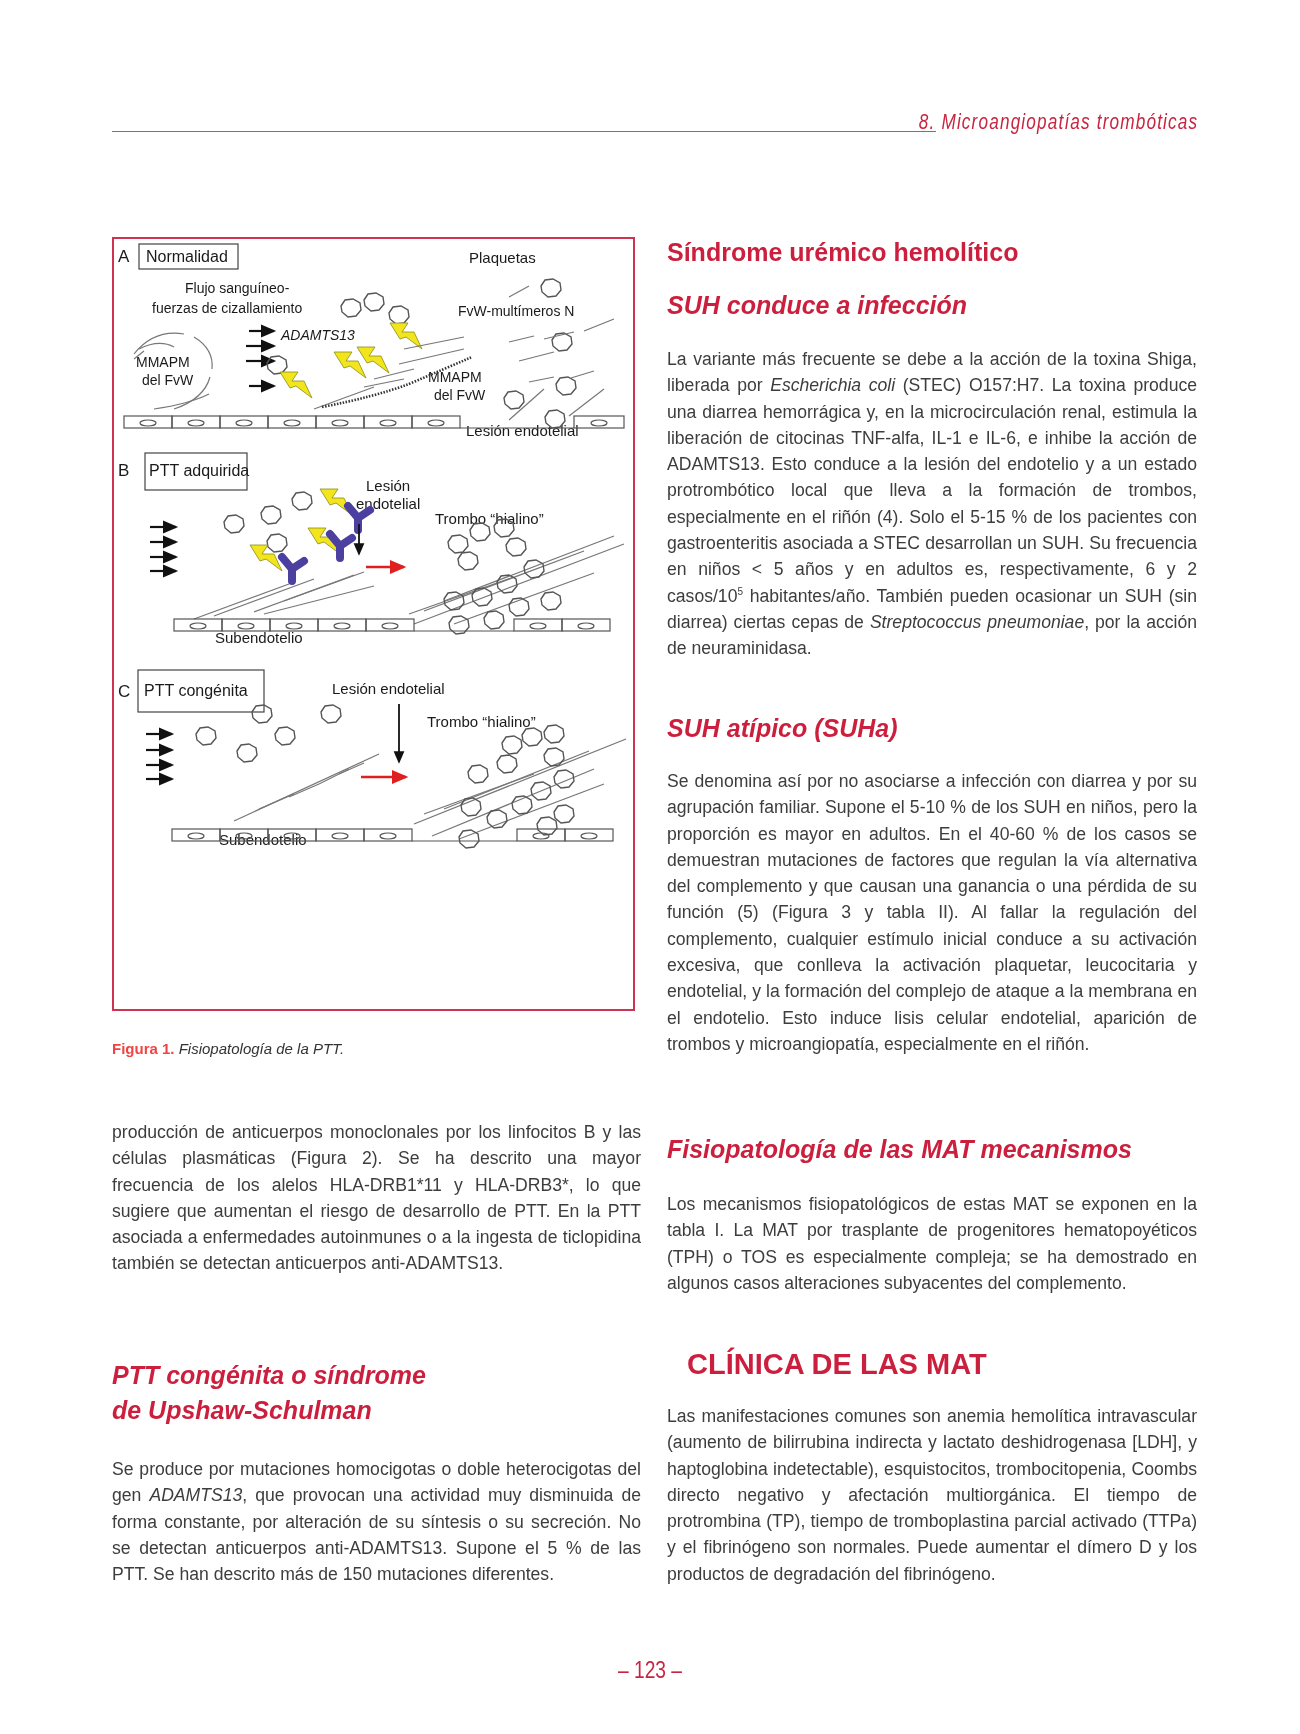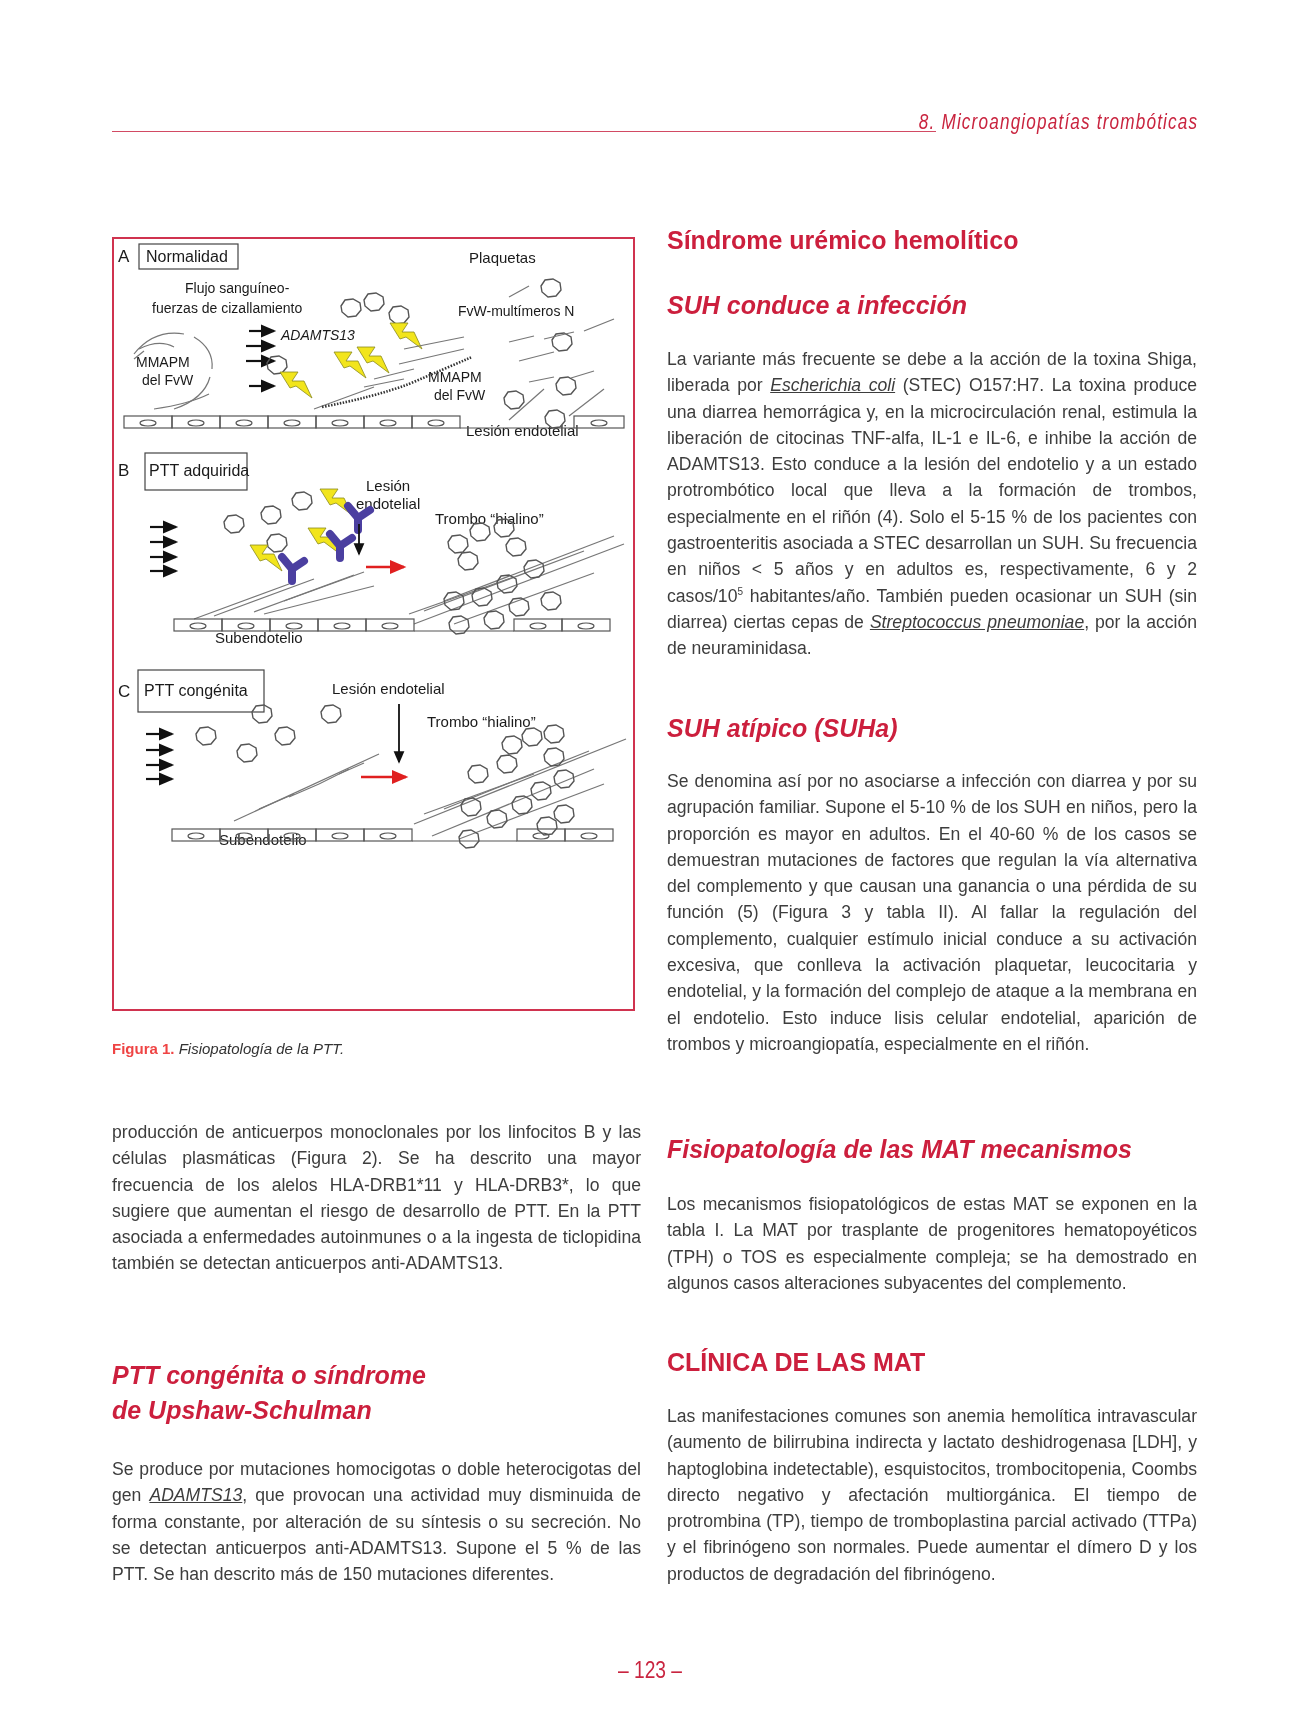--- a/index.html
+++ b/index.html
@@ -20,26 +20,26 @@
   .fig-note { position: absolute; left: 35px; top: 722px; font-family: "Liberation Sans", sans-serif;
               font-style: italic; font-size: 11.5px; color: #666; line-height: 19px; }
 
   .figure-caption { position: absolute; left: 112px; top: 1040px; font-size: 15px;
                     font-family: "Liberation Sans", sans-serif; color: #333; }
   .figure-caption .cap-label { color: #ef4444; font-weight: bold; }
   .figure-caption .cap-text { font-style: italic; }
 
   .body-text { position: absolute; font-family: "Liberation Sans", sans-serif; font-size: 17.6px;
                line-height: 26.3px; color: #3d3d3d; text-align: justify; text-align-last: left; margin: 0; }
-  .body-text i { font-style: italic; text-decoration: underline; }
+  .body-text i { font-style: italic; }
   .h-red { position: absolute; font-family: "Liberation Sans", sans-serif; color: #cc1f3d;
            font-weight: bold; margin: 0; }
   .h1 { font-size: 25px; }
   .h2 { font-size: 25px; font-style: italic; }
-  .h-caps { font-size: 25px; }
+  .h-caps { font-size: 29px; margin-left: 20px; }
 
   .page-number { position: absolute; left: 0; width: 1300px; top: 1656px; text-align: center;
                  color: #c9243f; font-family: "Liberation Sans", sans-serif; font-size: 24px;
                  transform: scaleX(0.8); }
   sup { font-size: 10px; line-height: 0; }
 </style>
 </head>
 <body>
 
 <div class="running-head">
@@ -319,21 +319,21 @@
 
 <p class="body-text" style="left:112px; top:1119px; width:529px;">producción de anticuerpos monoclonales por los linfocitos B y las células plasmáticas (Figura 2). Se ha descrito una mayor frecuencia de los alelos HLA-DRB1*11 y HLA-DRB3*, lo que sugiere que aumentan el riesgo de desarrollo de PTT. En la PTT asociada a enfermedades autoinmunes o a la ingesta de ticlopidina también se detectan anticuerpos anti-ADAMTS13.</p>
 
 <h2 class="h-red h2" style="left:112px; top:1358px; line-height:35px;">
   <span>PTT congénita o síndrome</span><br>
   <span>de Upshaw-Schulman</span>
 </h2>
 
 <p class="body-text" style="left:112px; top:1456px; width:529px;"><span>Se produce por mutaciones homocigotas o doble heterocigotas del gen </span><i>ADAMTS13</i><span>, que provocan una actividad muy disminuida de forma constante, por alteración de su síntesis o su secreción. No se detectan anticuerpos anti-ADAMTS13. Supone el 5 % de las PTT. Se han descrito más de 150 mutaciones diferentes.</span></p>
 
-<h1 class="h-red h1" style="left:667px; top:226px;">Síndrome urémico hemolítico</h1>
+<h1 class="h-red h1" style="left:667px; top:238px;">Síndrome urémico hemolítico</h1>
 <h2 class="h-red h2" style="left:667px; top:291px;">SUH conduce a infección</h2>
 <p class="body-text" style="left:667px; top:346px; width:530px;"><span>La variante más frecuente se debe a la acción de la toxina Shiga, liberada por </span><i>Escherichia coli</i><span> (STEC) O157:H7. La toxina produce una diarrea hemorrágica y, en la microcirculación renal, estimula la liberación de citocinas TNF-alfa, IL-1 e IL-6, e inhibe la acción de ADAMTS13. Esto conduce a la lesión del endotelio y a un estado protrombótico local que lleva a la formación de trombos, especialmente en el riñón (4). Solo el 5-15 % de los pacientes con gastroenteritis asociada a STEC desarrollan un SUH. Su frecuencia en niños &lt; 5 años y en adultos es, respectivamente, 6 y 2 casos/10</span><sup>5</sup><span> habitantes/año. También pueden ocasionar un SUH (sin diarrea) ciertas cepas de </span><i>Streptococcus pneumoniae</i><span>, por la acción de neuraminidasa.</span></p>
 
 <h2 class="h-red h2" style="left:667px; top:714px;">SUH atípico (SUHa)</h2>
 <p class="body-text" style="left:667px; top:768px; width:530px;">Se denomina así por no asociarse a infección con diarrea y por su agrupación familiar. Supone el 5-10 % de los SUH en niños, pero la proporción es mayor en adultos. En el 40-60 % de los casos se demuestran mutaciones de factores que regulan la vía alternativa del complemento y que causan una ganancia o una pérdida de su función (5) (Figura 3 y tabla II). Al fallar la regulación del complemento, cualquier estímulo inicial conduce a su activación excesiva, que conlleva la activación plaquetar, leucocitaria y endotelial, y la formación del complejo de ataque a la membrana en el endotelio. Esto induce lisis celular endotelial, aparición de trombos y microangiopatía, especialmente en el riñón.</p>
 
 <h2 class="h-red h2" style="left:667px; top:1135px;">Fisiopatología de las MAT mecanismos</h2>
 <p class="body-text" style="left:667px; top:1191px; width:530px;">Los mecanismos fisiopatológicos de estas MAT se exponen en la tabla I. La MAT por trasplante de progenitores hematopoyéticos (TPH) o TOS es especialmente compleja; se ha demostrado en algunos casos alteraciones subyacentes del complemento.</p>
 
 <h2 class="h-red h-caps" style="left:667px; top:1348px;">CLÍNICA DE LAS MAT</h2>

